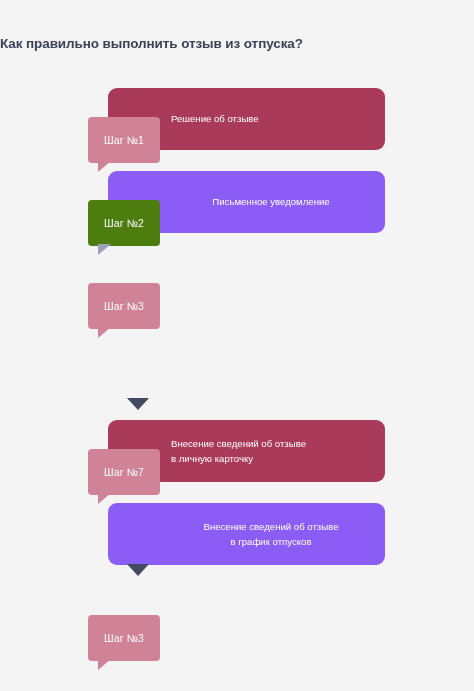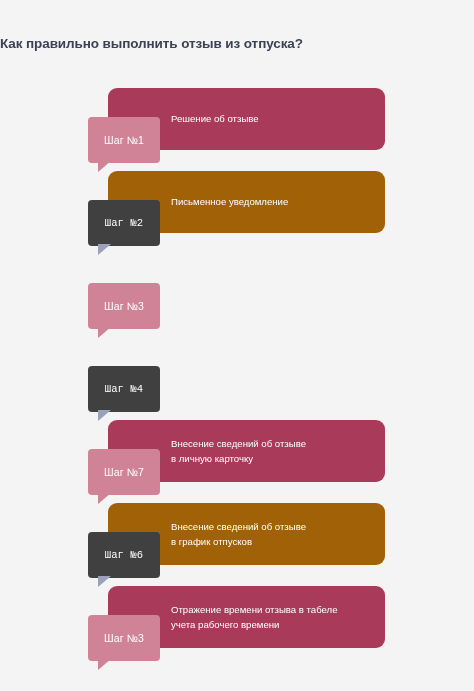--- a/index.html
+++ b/index.html
@@ -108,25 +108,25 @@
     top: 44px;
     width: 0;
     height: 0;
     border-left: 0 solid transparent;
     border-right: 13px solid transparent;
     border-top-width: 11px;
     border-top-style: solid;
   }
 
   .crimson-bar { background: #a93a5a; }
-  .navy-bar    { background: #a16207; }
+  .navy-bar    { background: #8b5cf6; text-align: center; }
   .crimson-arrow { border-top-color: #a93a5a; }
   .navy-arrow    { border-top-color: #434b63; }
   .crimson-badge { background: #d08397; }
-  .navy-badge    { background: #404040; font-family: Liberation Mono, monospace; }
+  .navy-badge    { background: #4d7c0f; }
   .crimson-notch { border-top-color: #d08397; }
   .navy-notch    { border-top-color: #9aa2bb; }
 </style>
 </head>
 <body>
 
 <div class="page">
 
   <div class="page-title">Как правильно выполнить отзыв из отпуска?</div>
 
@@ -153,52 +153,40 @@
       </div>
       <div class="step">
         <div class="arrow crimson-arrow"></div>
         <div class="badge crimson-badge">
           <span class="badge-label">Шаг №3</span>
           <div class="badge-notch crimson-notch"></div>
         </div>
       </div>
       <div class="step">
         <div class="arrow navy-arrow"></div>
-        <div class="badge navy-badge">
-          <span class="badge-label">Шаг №4</span>
-          <div class="badge-notch navy-notch"></div>
-        </div>
       </div>
       <div class="step">
         <div class="bar crimson-bar">
           <div class="bar-text">Внесение сведений об отзыве
 в личную карточку</div>
         </div>
         <div class="arrow crimson-arrow"></div>
         <div class="badge crimson-badge">
           <span class="badge-label">Шаг №7</span>
           <div class="badge-notch crimson-notch"></div>
         </div>
       </div>
       <div class="step">
         <div class="bar navy-bar">
           <div class="bar-text">Внесение сведений об отзыве
 в график отпусков</div>
         </div>
         <div class="arrow navy-arrow"></div>
-        <div class="badge navy-badge">
-          <span class="badge-label">Шаг №6</span>
-          <div class="badge-notch navy-notch"></div>
-        </div>
       </div>
       <div class="step">
-        <div class="bar crimson-bar">
-          <div class="bar-text">Отражение времени отзыва в табеле
-учета рабочего времени</div>
-        </div>
         <div class="badge crimson-badge">
           <span class="badge-label">Шаг №3</span>
           <div class="badge-notch crimson-notch"></div>
         </div>
       </div>
     </div>
 
 </div>
 
 </body></html>

